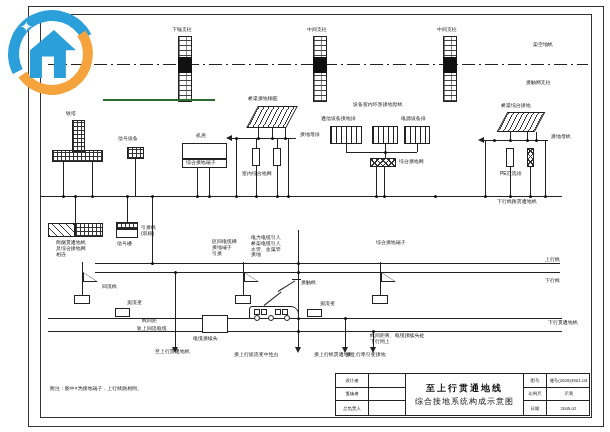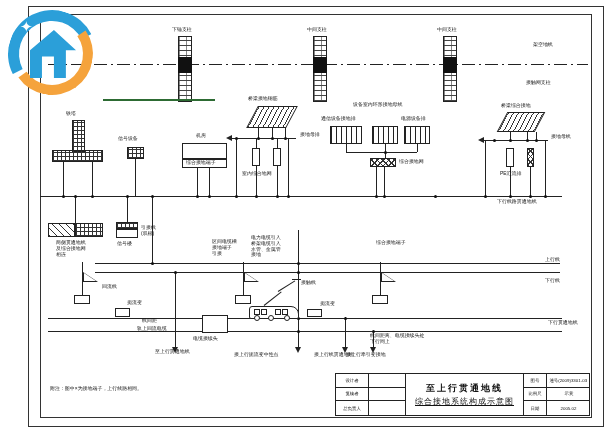--- a/index.html
+++ b/index.html
@@ -59,21 +59,21 @@
   #title-block{position:absolute;left:335px;top:373px;width:255px;height:43px;border:1px solid #222;
       display:grid;grid-template-columns:33px 37px 118px 23px 43px;grid-template-rows:1fr 1fr 1fr;
       background:#fff;box-sizing:border-box;z-index:5;}
   #title-block .cell{border-right:1px solid #222;border-bottom:1px solid #222;
       display:flex;align-items:center;justify-content:center;overflow:visible;}
   #title-block .cell:nth-last-child(-n+2){border-bottom:none;}
   .tiny{font-size:8px;transform:scale(.55);white-space:nowrap;}
   #tb-title{grid-column:3;grid-row:1/4;border-right:1px solid #222;display:flex;flex-direction:column;
       align-items:center;justify-content:center;gap:1px;}
   #tb-title .t1{font-size:9px;font-weight:bold;letter-spacing:2px;}
-  #tb-title .t2{font-size:8px;letter-spacing:1px;text-decoration:underline;}
+  #tb-title .t2{font-size:8px;letter-spacing:1px;}
   #note-line{position:absolute;left:50px;top:386px;}
 </style>
 </head>
 <body>
 
 <div id="stage">
   <div id="outer-frame"></div>
   <div id="inner-frame"></div>
 
   <div id="diagram">

